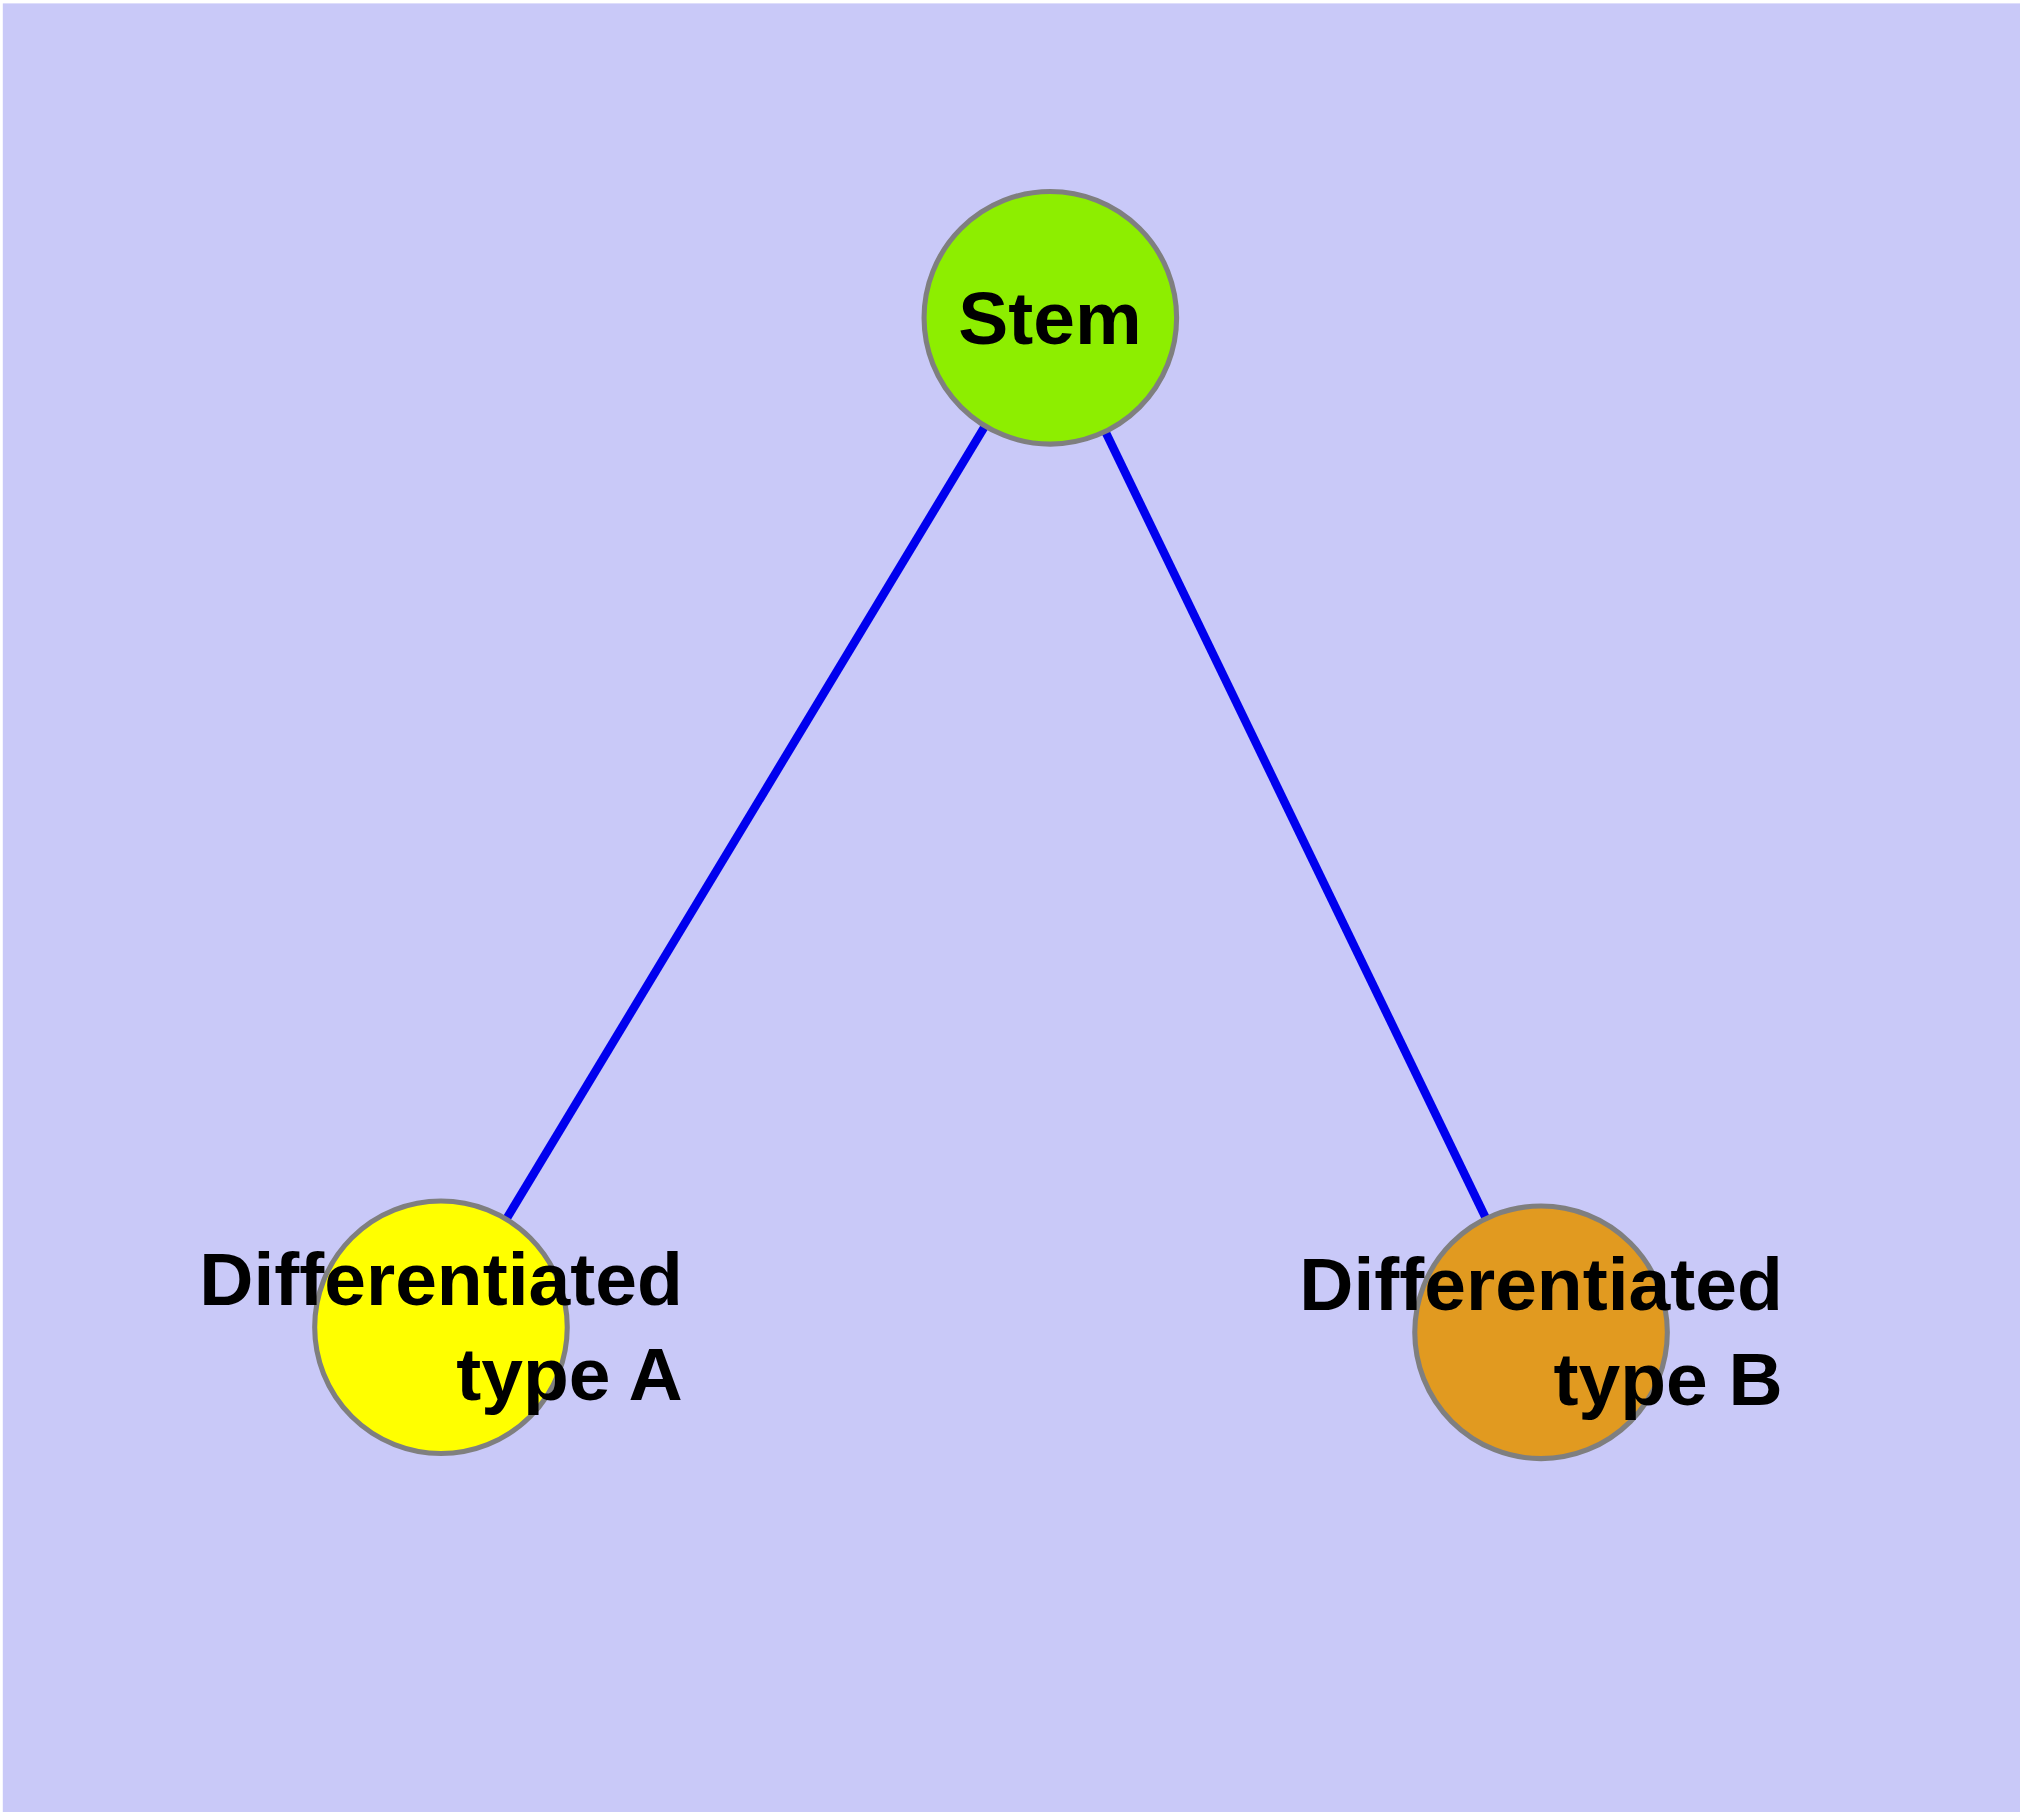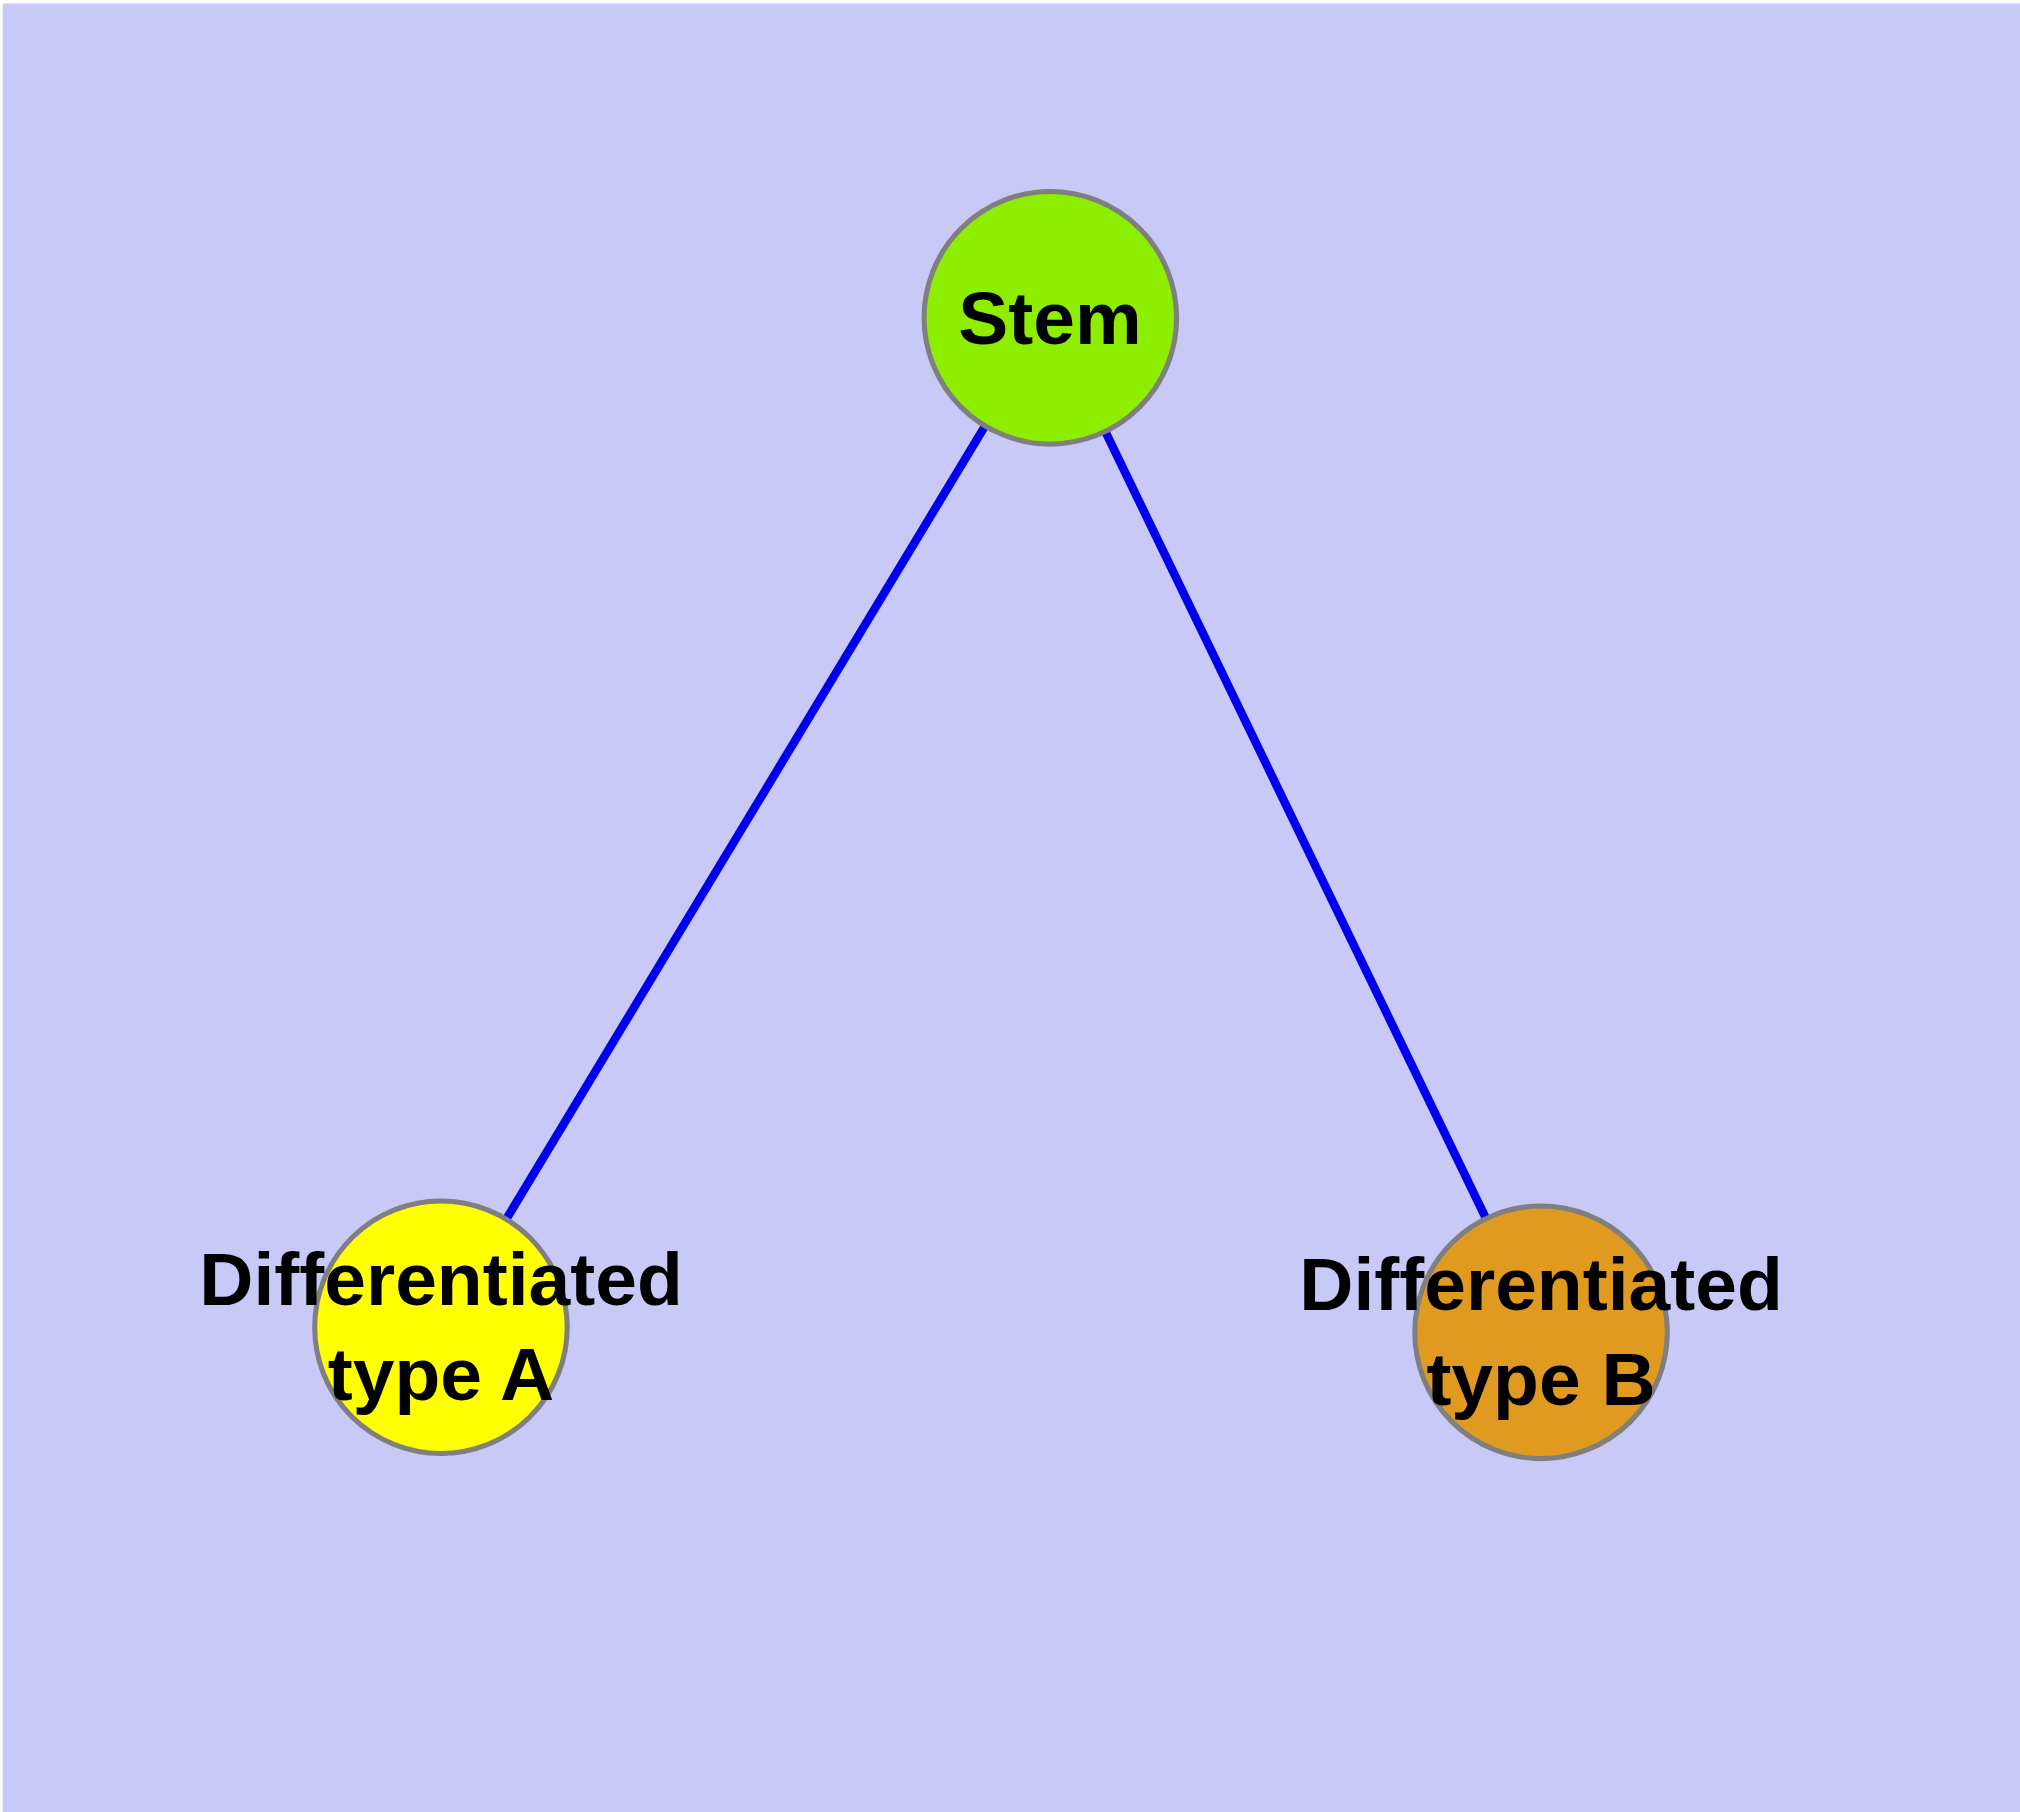--- a/index.html
+++ b/index.html
@@ -26,21 +26,21 @@
     position: absolute;
     left: 0;
     top: 0;
     width: 100%;
     height: 100%;
     pointer-events: none;
   }
   .node-label {
     position: absolute;
     transform: translate(-50%, -50%);
-    text-align: center;
+    text-align: right;
     white-space: pre-line;
     font-weight: bold;
     font-size: 75px;
     line-height: 95px;
     letter-spacing: 0px;
   }
 </style>
 </head>
 <body>
 

